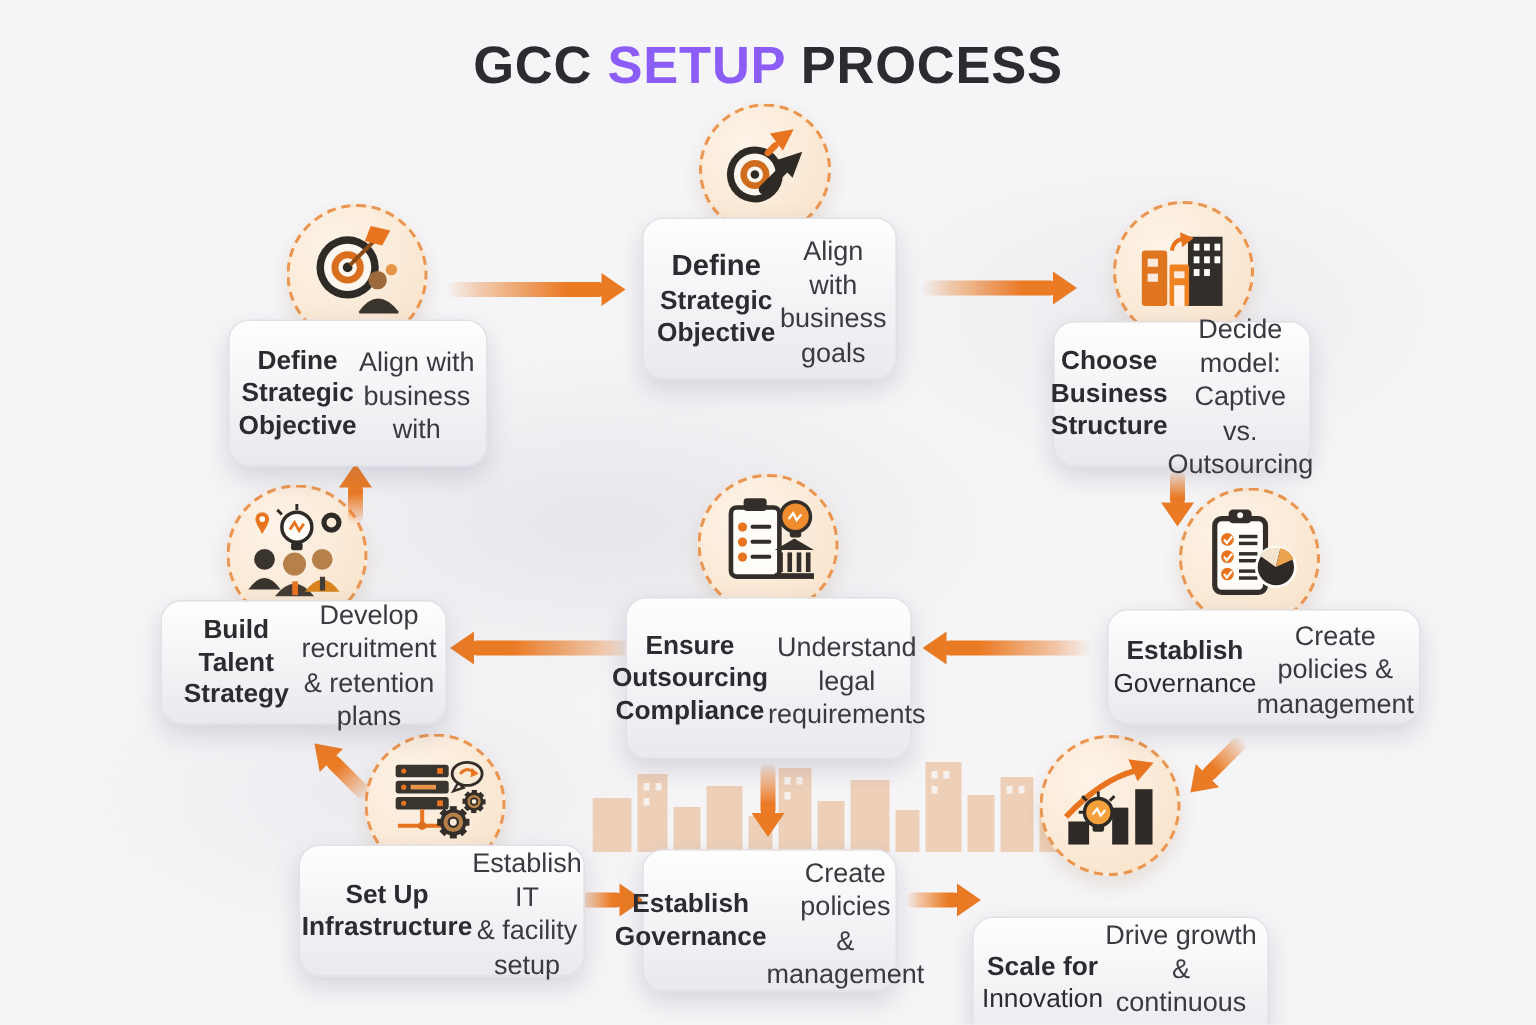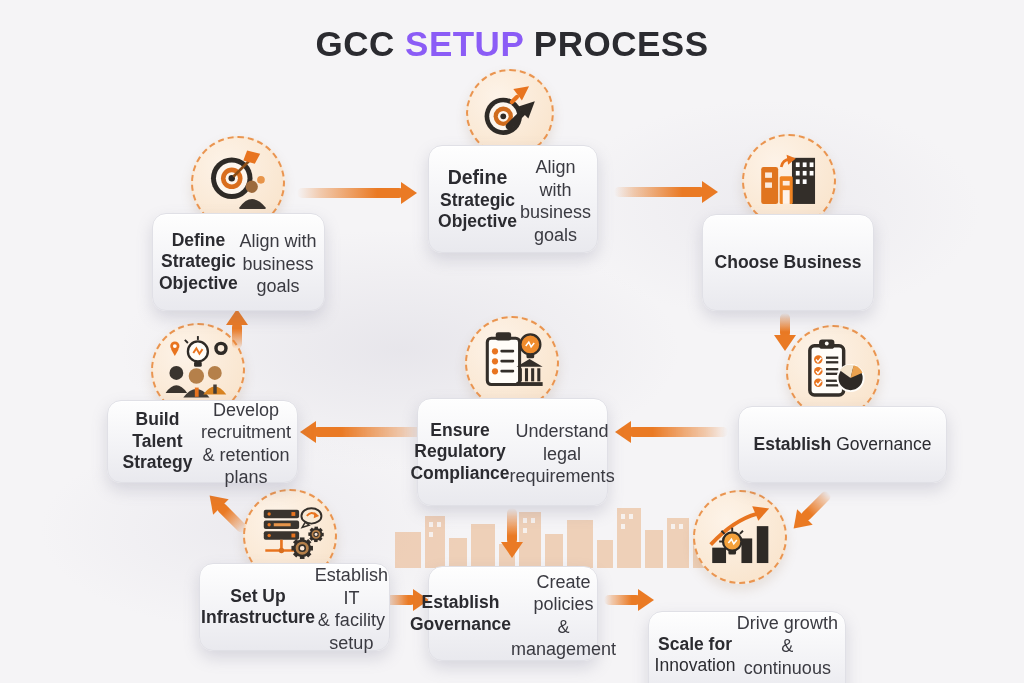--- a/index.html
+++ b/index.html
@@ -319,55 +319,64 @@
   </div>
 </div>
 
 <div class="card p-card-tl">
   <div class="title">
     <span class="t-line">Define Strategic</span>
     <span class="t-line">Objective</span>
   </div>
   <div class="sub">
     <span class="s-line">Align with business</span>
-    <span class="s-line">goals</span>
+    <span class="s-line">with</span>
   </div>
 </div>
 
 <div class="card p-card-tr">
   <div class="title">
     <span class="t-line">Choose Business</span>
+    <span class="t-line">Structure</span>
+  </div>
+  <div class="sub">
+    <span class="s-line">Decide model: Captive</span>
+    <span class="s-line">vs. Outsourcing</span>
   </div>
 </div>
 
 <div class="card p-card-ml">
   <div class="title">
     <span class="t-line">Build Talent Strategy</span>
   </div>
   <div class="sub">
     <span class="s-line">Develop recruitment</span>
     <span class="s-line">&amp; retention plans</span>
   </div>
 </div>
 
 <div class="card p-card-mc">
   <div class="title">
-    <span class="t-line">Ensure Regulatory</span>
+    <span class="t-line">Ensure Outsourcing</span>
     <span class="t-line">Compliance</span>
   </div>
   <div class="sub">
     <span class="s-line">Understand legal</span>
     <span class="s-line">requirements</span>
   </div>
 </div>
 
 <div class="card p-card-mr">
   <div class="title">
     <span class="t-line"><span>Establish</span><span class="t-reg"> Governance</span></span>
   </div>
+  <div class="sub">
+    <span class="s-line">Create policies &amp;</span>
+    <span class="s-line">management</span>
+  </div>
 </div>
 
 <div class="card p-card-bl">
   <div class="title">
     <span class="t-line">Set Up Infrastructure</span>
   </div>
   <div class="sub">
     <span class="s-line">Establish IT</span>
     <span class="s-line">&amp; facility setup</span>
   </div>

